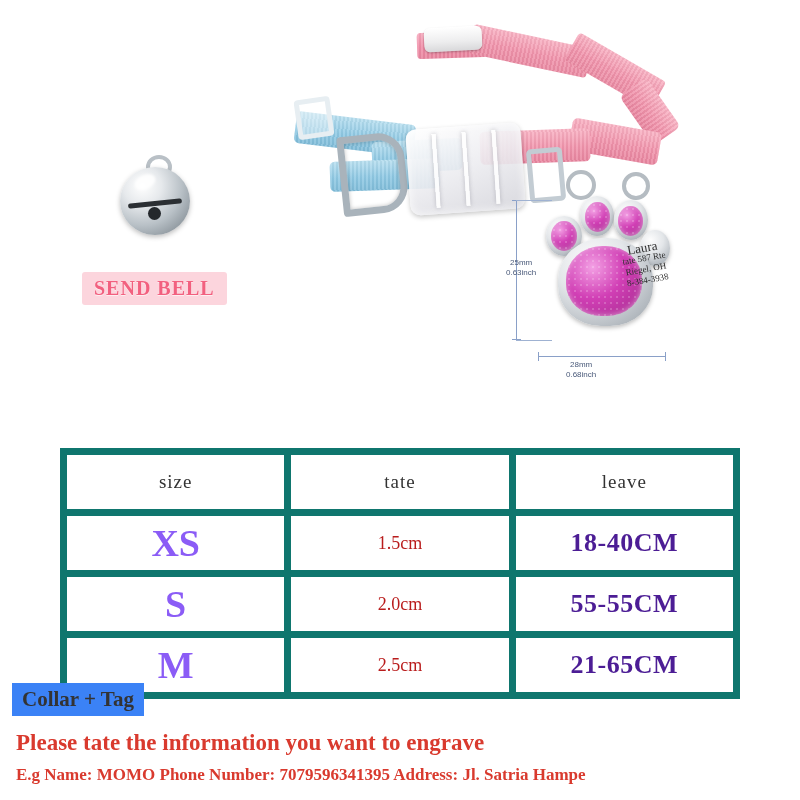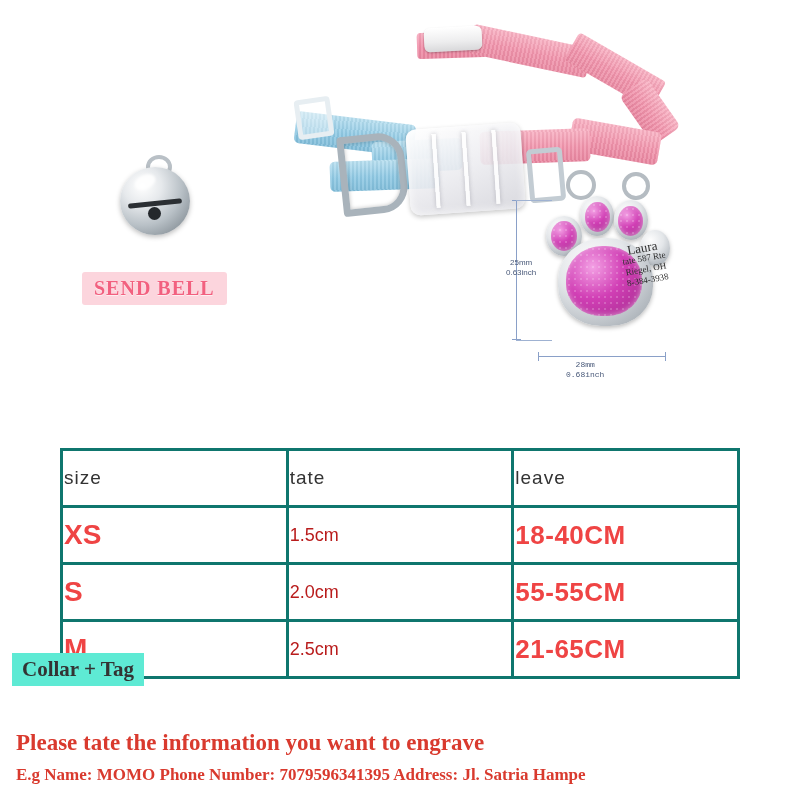--- a/index.html
+++ b/index.html
@@ -221,44 +221,45 @@
   }
   .dim-h{
     position:absolute;left:538px;top:356px;width:128px;height:1px;background:#8aa0c8;
   }
   .dim-h:before,.dim-h:after{
     content:"";position:absolute;top:-4px;width:1px;height:9px;background:#8aa0c8;
   }
   .dim-h:before{left:0;} .dim-h:after{right:0;}
   .dim-h-label{
     position:absolute;left:566px;top:360px;font-size:8px;color:#4a5a7a;
-    text-align:center;line-height:10px;font-family:Liberation Mono, monospace;
+    text-align:center;line-height:10px;font-family:Liberation Sans, sans-serif;
   }
   .lead{position:absolute;background:#9fb2d2;height:1px;}
 
   
   #size-table{
     position:absolute;left:60px;top:448px;width:680px;
     border-collapse:collapse;
     table-layout:fixed;
   }
   #size-table td{
-    border:3px solid #0f766e;
+    border:7px solid #0f766e;
+    text-align:center;
     height:52px;
-    font-family:Liberation Sans, sans-serif;
+    font-family:Liberation Serif, serif;
   }
   .th{font-size:19px;color:#333;letter-spacing:1px;}
-  .sz{font-size:28px;color:#ef4444;font-weight:bold;}
+  .sz{font-size:38px;color:#8b5cf6;font-weight:bold;}
   .wd{font-size:18px;color:#b91c1c;}
-  .lg{font-size:26px;color:#ef4444;font-weight:bold;letter-spacing:0.5px;}
+  .lg{font-size:26px;color:#4c1d95;font-weight:bold;letter-spacing:0.5px;}
 
   
   .collar-tag-badge{
-    position:absolute;left:12px;top:653px;
-    background:#5eead4;
+    position:absolute;left:12px;top:683px;
+    background:#3b82f6;
     color:#333;font-weight:bold;font-size:21px;
     padding:4px 10px;
     font-family:"Liberation Serif",serif;
   }
   .engrave-line{
     position:absolute;left:16px;top:730px;
     color:#d93a2e;font-weight:bold;font-size:23px;
     font-family:"Liberation Serif",serif;
   }
   .eg-line{

